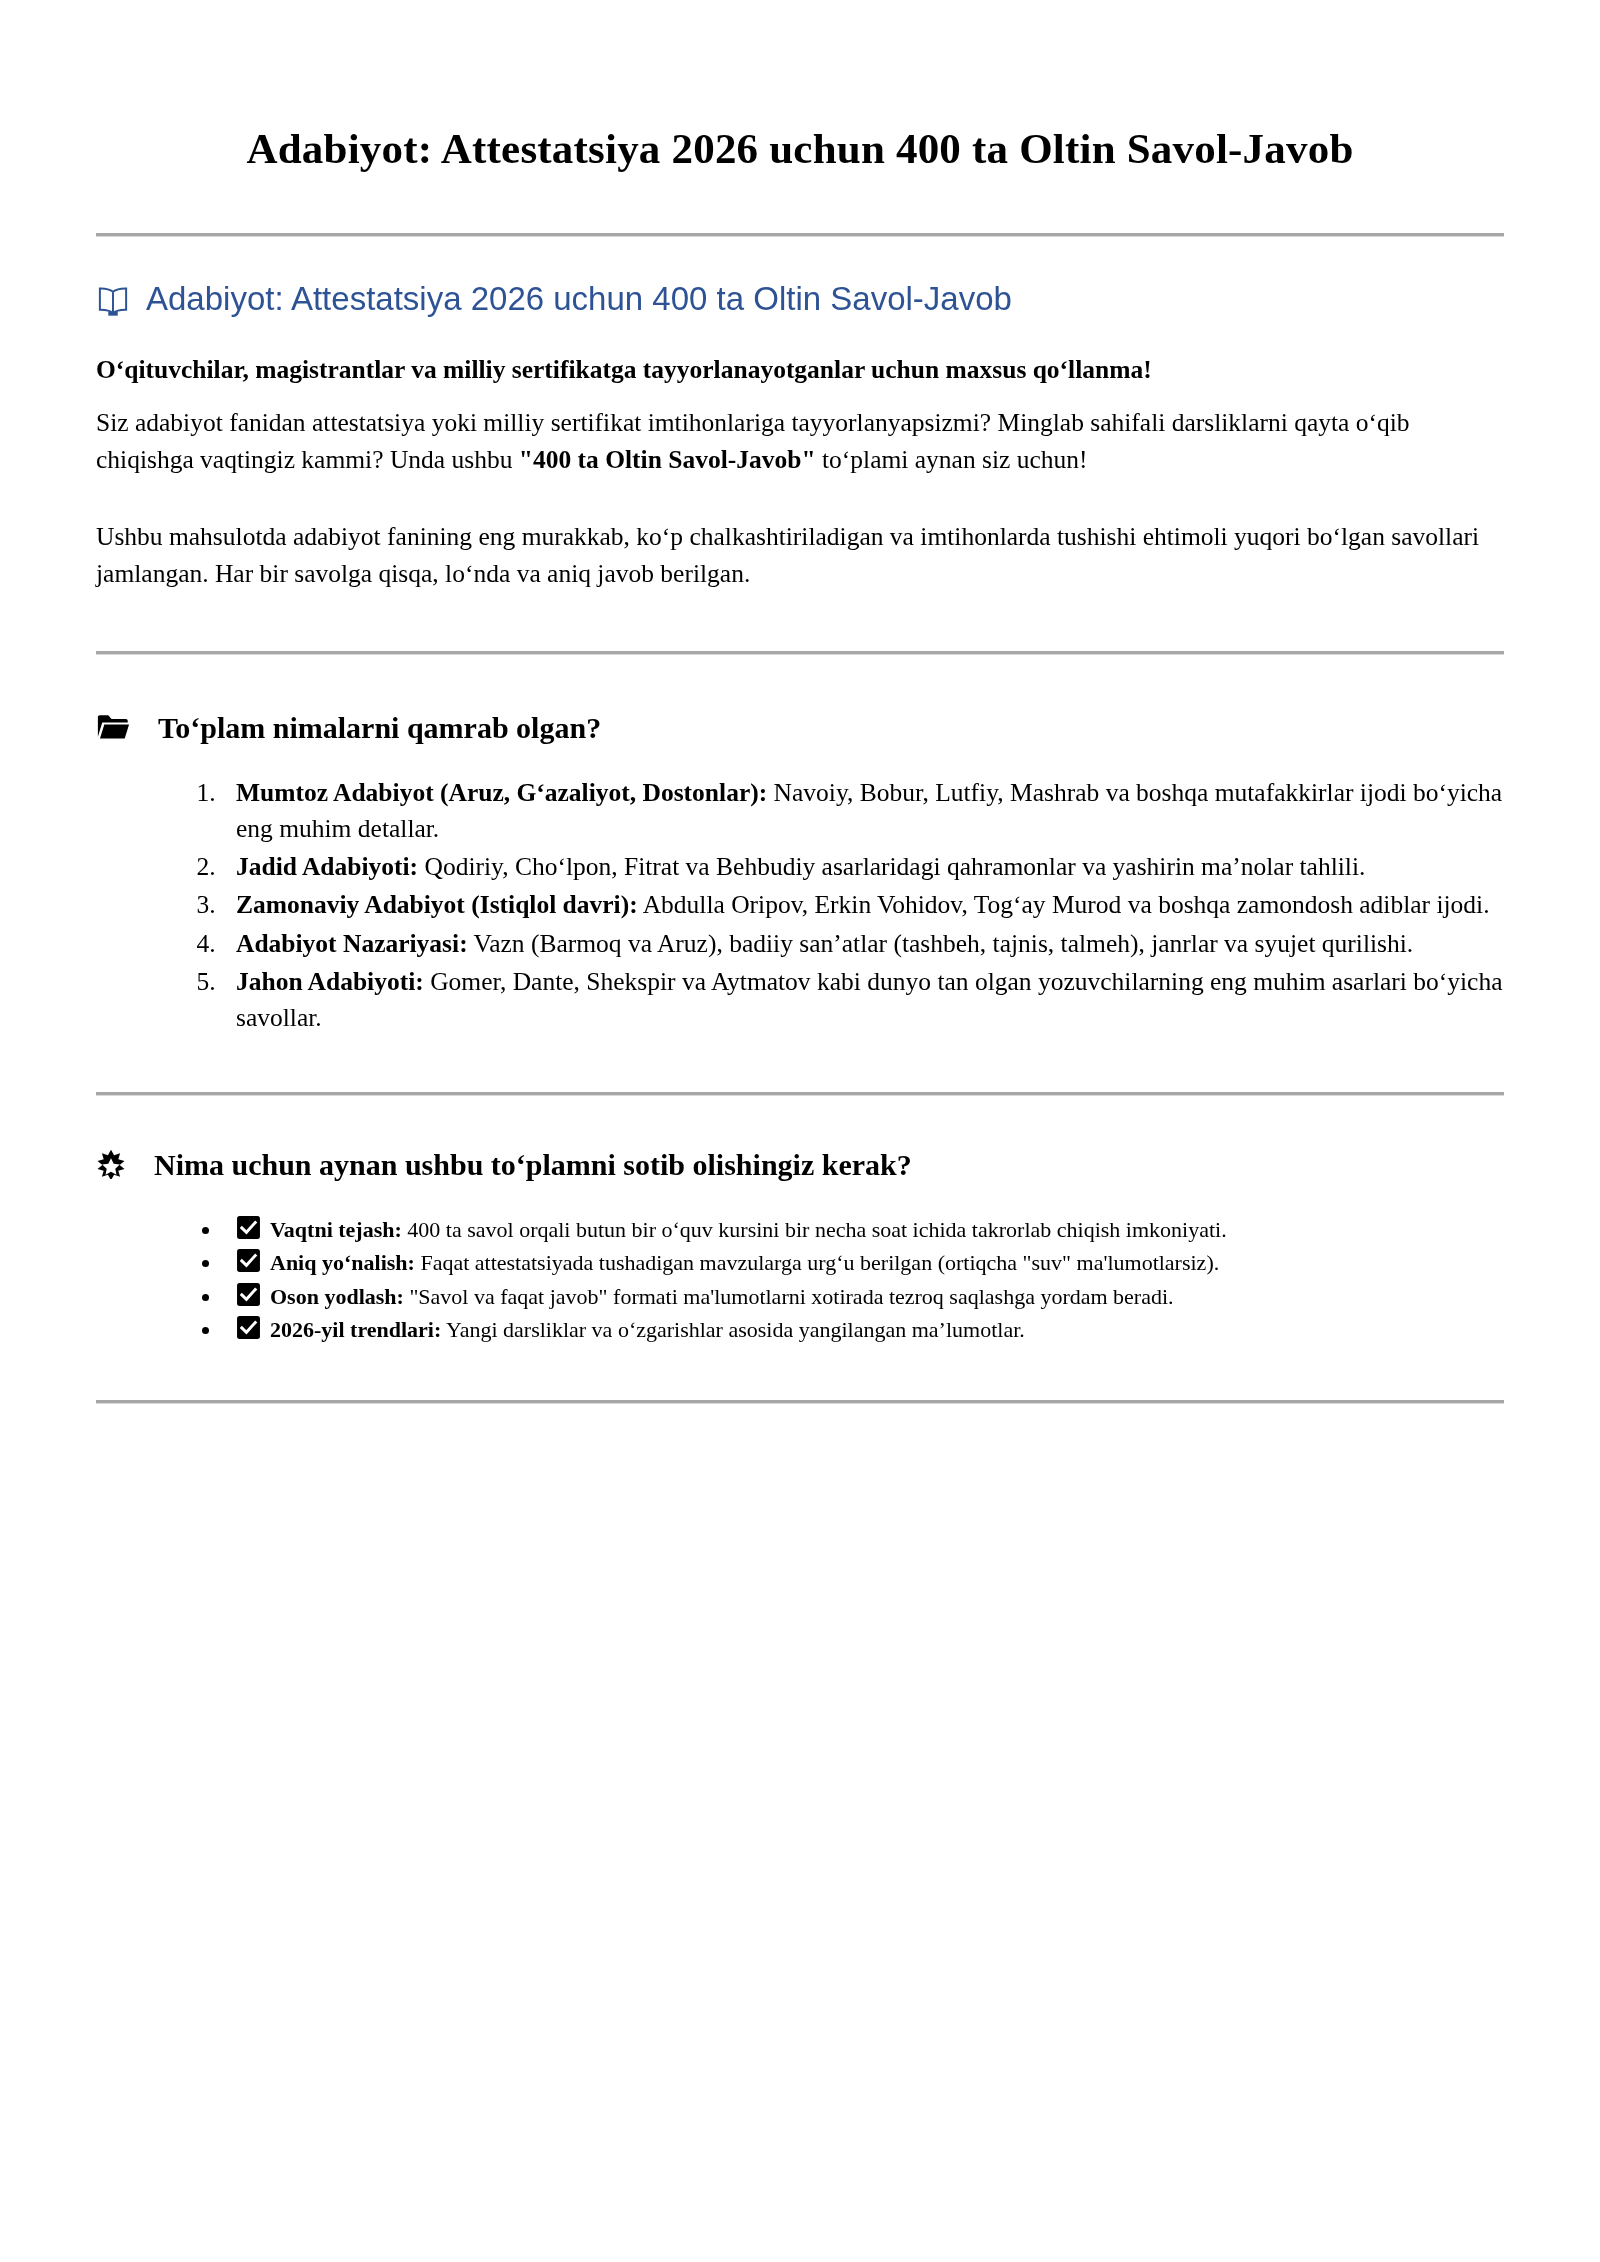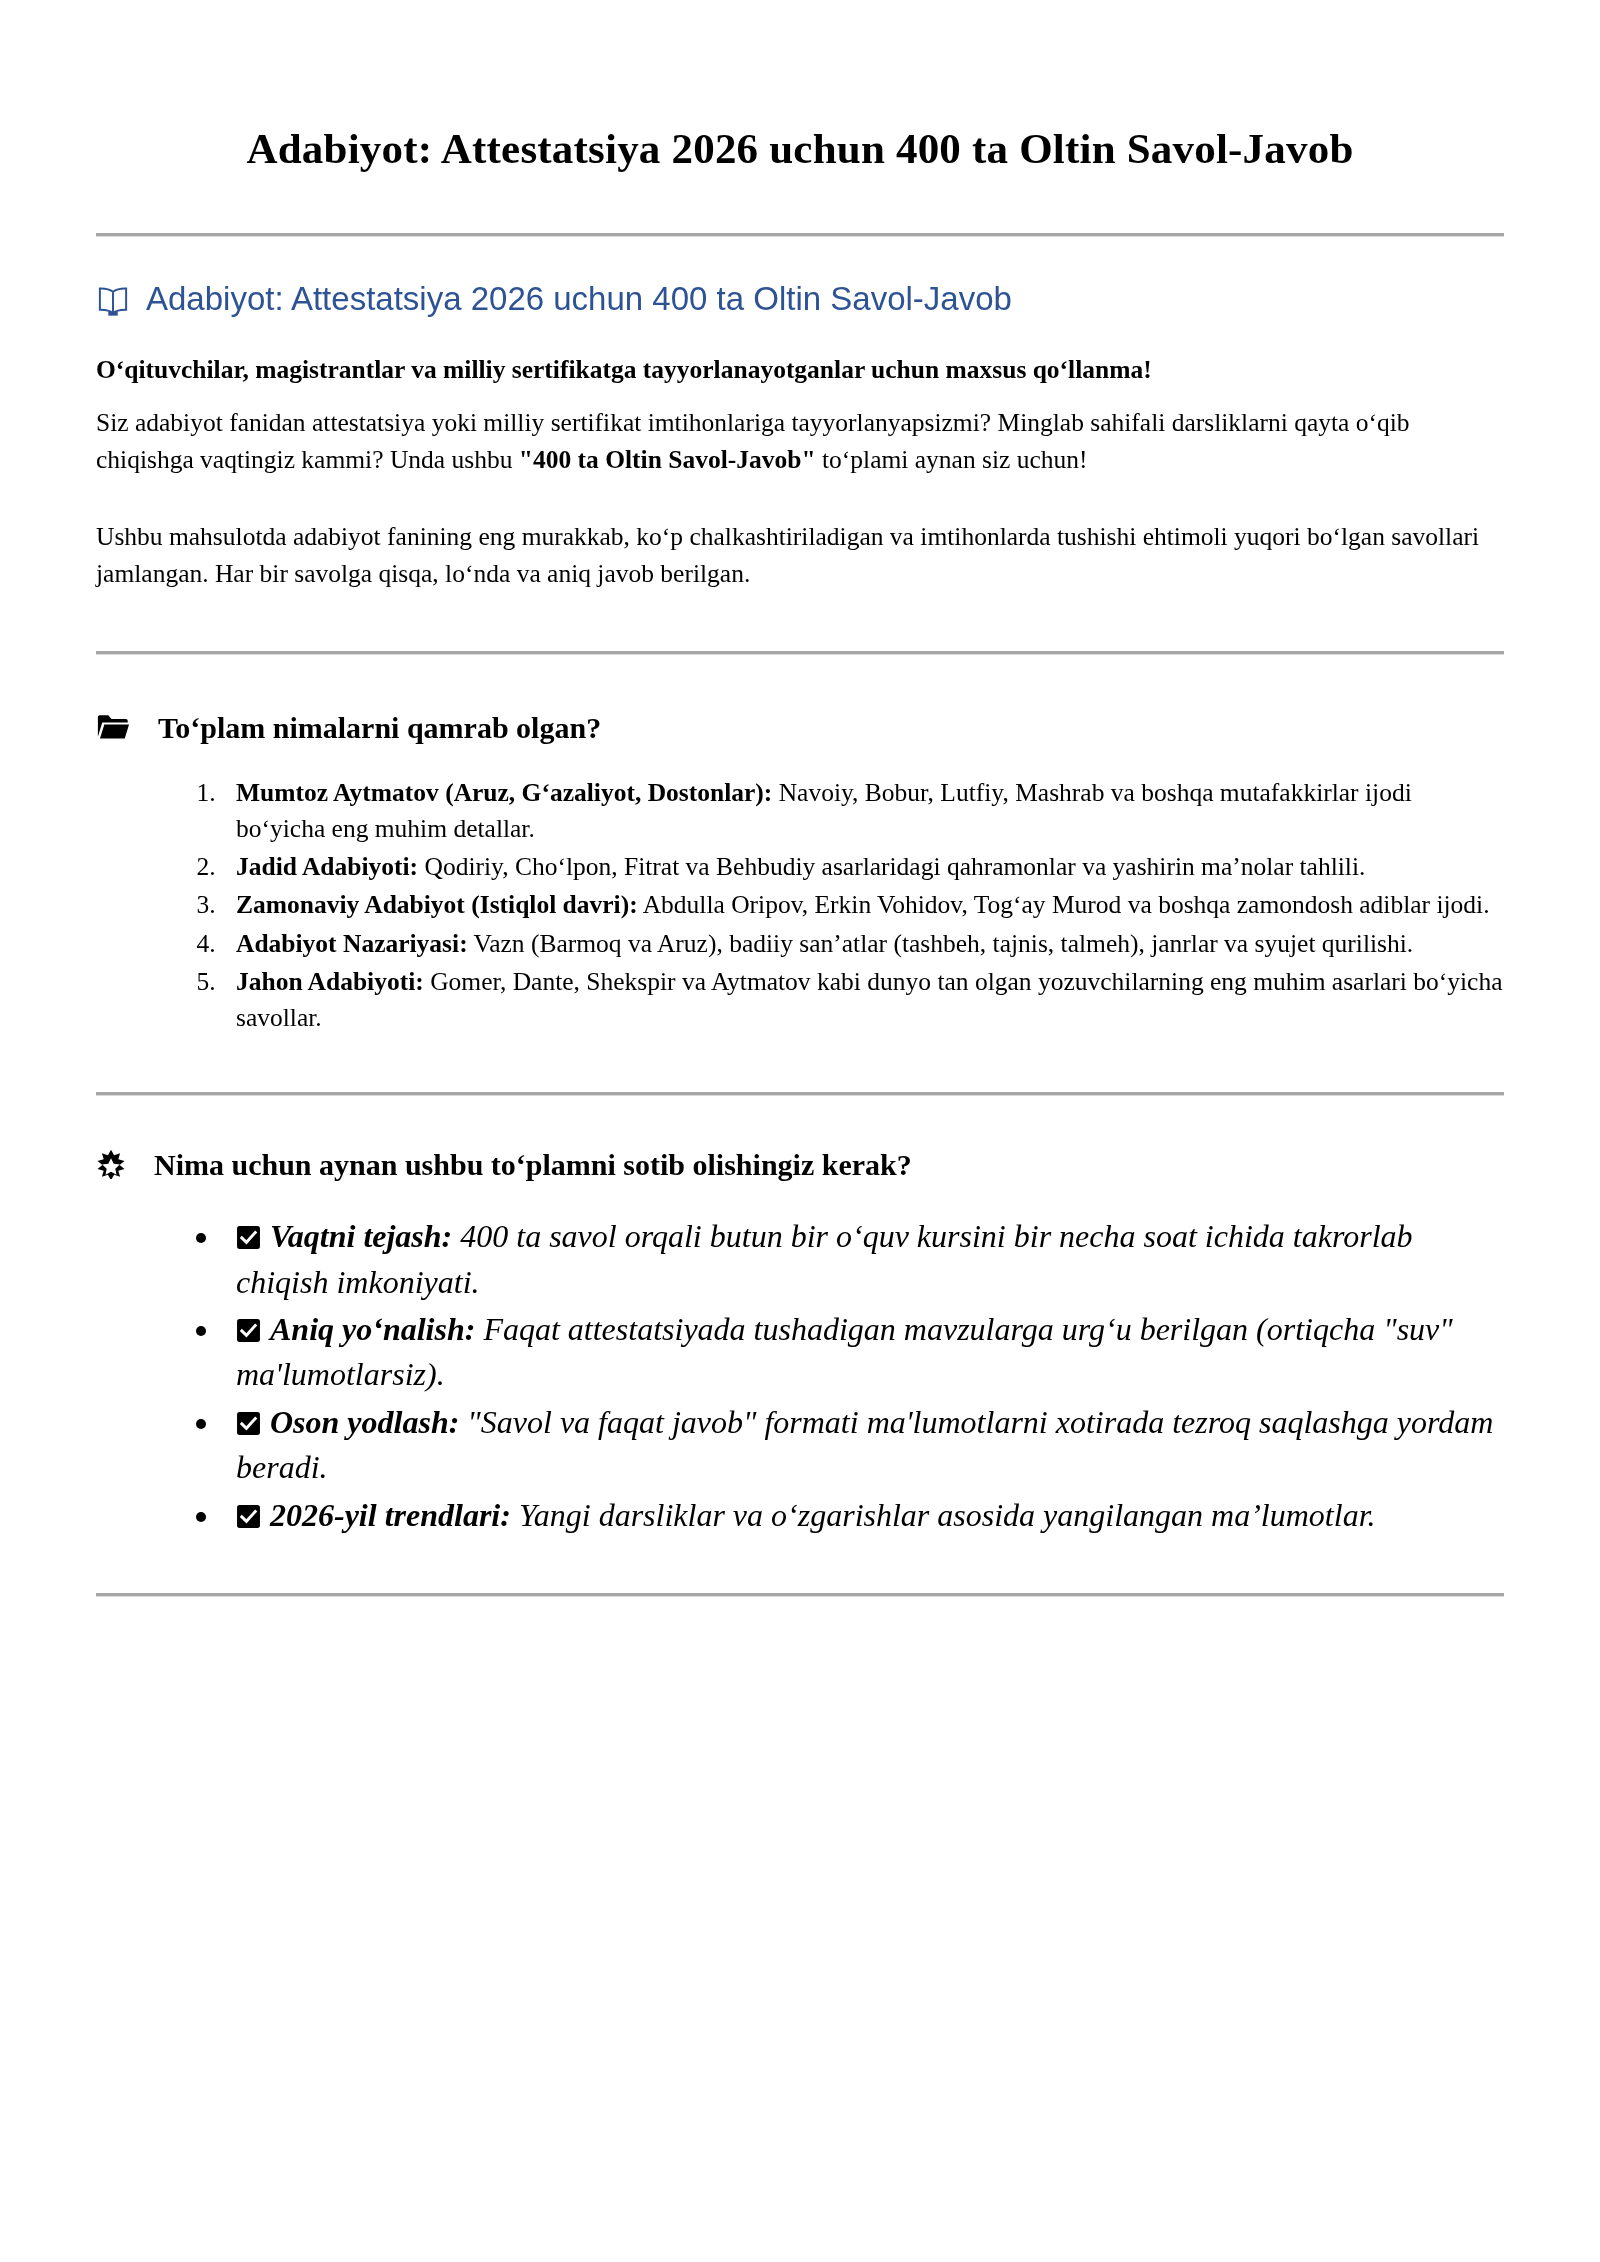--- a/index.html
+++ b/index.html
@@ -130,24 +130,23 @@
   }
   ol.numbered > li {
     margin: 0 0 2px 0;
     padding-left: 14px;
   }
 
   
   ul.checks {
     margin: 30px 0 0 0;
     padding-left: 126px;
-    font-size: 32px;
+    font-size: 22px;
     line-height: 1.42;
     list-style: disc;
-    font-style: italic;
   }
   ul.checks > li {
     margin: 0 0 2px 0;
     padding-left: 14px;
   }
   .check-box {
     display: inline-block;
     width: 25px;
     height: 25px;
     vertical-align: -3px;
@@ -191,21 +190,21 @@
     <div class="section-heading sh-folder">
       <span class="folder-icon">
         <svg viewBox="0 0 36 30" width="34" height="30" aria-hidden="true">
           <path d="M2 4.5 C2 3.3 2.9 2.5 4 2.5 L13 2.5 L16.4 6.4 L31.6 6.4 C32.8 6.4 33.6 7.3 33.6 8.4 L33.6 10.2 L6.6 10.2 L2 25.4 Z M4.2 27.2 L8.8 12.4 L35 12.4 L30.4 27.2 Z" fill="#000000"></path>
         </svg>
       </span>
       <span>To‘plam nimalarni qamrab olgan?</span>
     </div>
 
     <ol class="numbered">
-      <li><span class="b">Mumtoz Aytmatov (Aruz, G‘azaliyot, Dostonlar):</span><span> Navoiy, Bobur, Lutfiy, Mashrab va boshqa mutafakkirlar ijodi bo‘yicha eng muhim detallar.</span></li>
+      <li><span class="b">Mumtoz Adabiyot (Aruz, G‘azaliyot, Dostonlar):</span><span> Navoiy, Bobur, Lutfiy, Mashrab va boshqa mutafakkirlar ijodi bo‘yicha eng muhim detallar.</span></li>
       <li><span class="b">Jadid Adabiyoti:</span><span> Qodiriy, Cho‘lpon, Fitrat va Behbudiy asarlaridagi qahramonlar va yashirin ma’nolar tahlili.</span></li>
       <li><span class="b">Zamonaviy Adabiyot (Istiqlol davri):</span><span> Abdulla Oripov, Erkin Vohidov, Tog‘ay Murod va boshqa zamondosh adiblar ijodi.</span></li>
       <li><span class="b">Adabiyot Nazariyasi:</span><span> Vazn (Barmoq va Aruz), badiiy san’atlar (tashbeh, tajnis, talmeh), janrlar va syujet qurilishi.</span></li>
       <li><span class="b">Jahon Adabiyoti:</span><span> Gomer, Dante, Shekspir va Aytmatov kabi dunyo tan olgan yozuvchilarning eng muhim asarlari bo‘yicha savollar.</span></li>
     </ol>
   </div>
 
   <div class="hr hr-mid2"></div>
 
   <div class="content">

